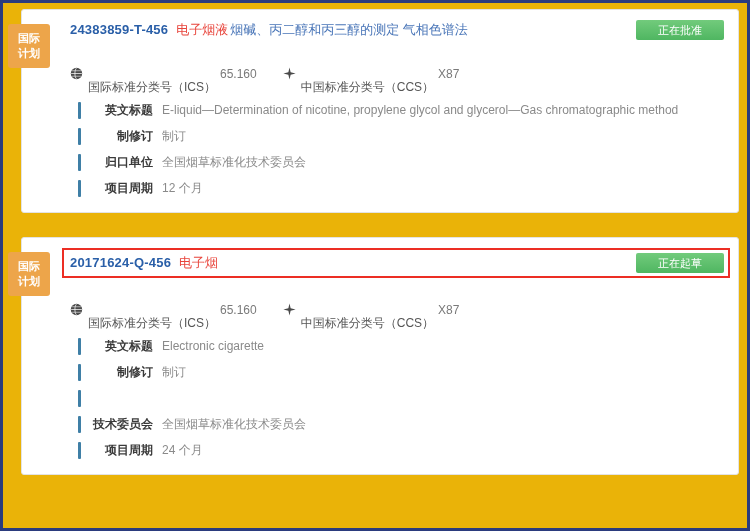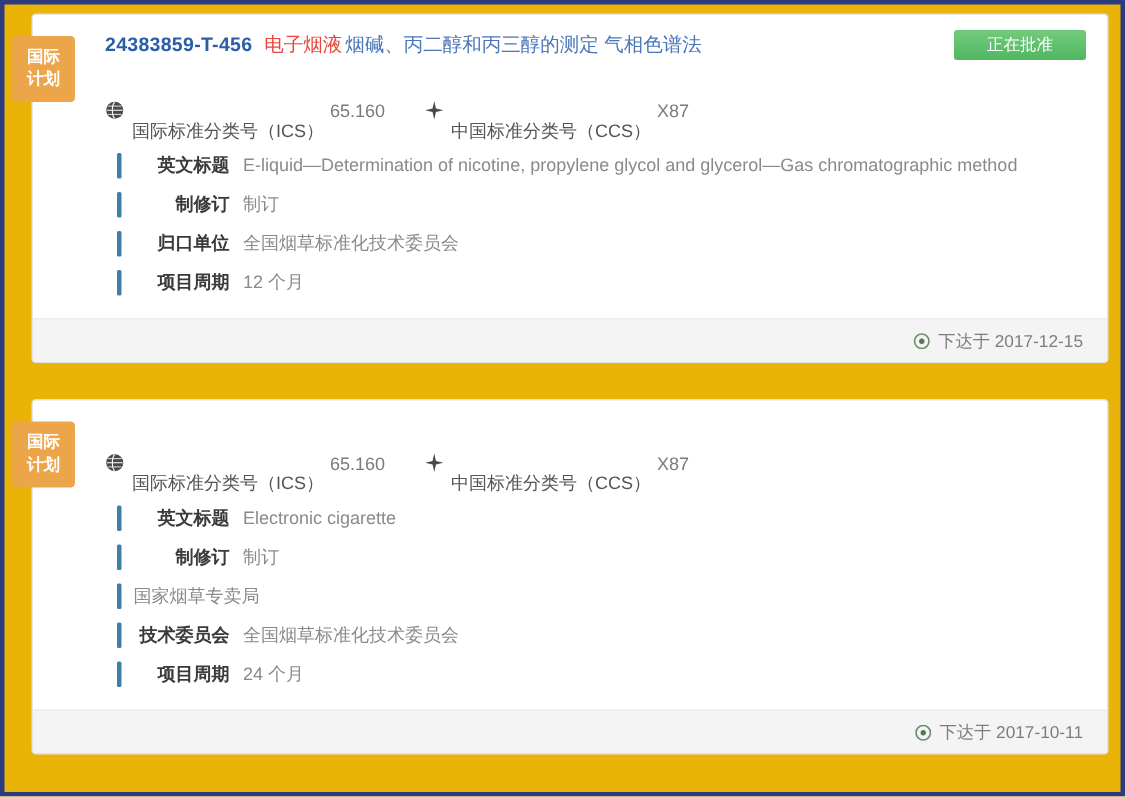--- a/index.html
+++ b/index.html
@@ -247,33 +247,30 @@
               <div class="detail-label">归口单位</div>
               <div class="detail-value">全国烟草标准化技术委员会</div>
             </div>
             <div class="detail-row">
               <div class="detail-bar"></div>
               <div class="detail-label">项目周期</div>
               <div class="detail-value">12 个月</div>
             </div>
           </div>
         </div>
-        <div class="card-footer">
-          <span class="footer-icon"><svg viewBox="0 0 16 16" width="11" height="11">
-              <circle cx="8" cy="8" r="7" fill="none" stroke="#6f8f6f" stroke-width="1.6"></circle>
-              <circle cx="8" cy="8" r="2.6" fill="#4e7a4e"></circle>
-            </svg></span>
-          <span class="footer-text">下达于 2017-12-15</span>
-        </div>
       </div>
       <div class="card">
         <div class="card-body">
           <div class="plan-badge">
             <span>国际</span>
             <span>计划</span>
+          </div>
+          <div class="title-row highlighted">
+            <div class="title-text"><span class="std-no">20171624-Q-456</span><span class="std-name">电子烟</span><span class="std-name-rest"></span></div>
+            <div class="status-badge">正在起草</div>
           </div>
           <div class="class-row">
             <div class="class-item">
               <span class="class-icon"><svg viewBox="0 0 16 16" width="13" height="13">
                   <circle cx="8" cy="8" r="7" fill="#4a4a4a"></circle>
                   <path d="M8 1.4 C5.4 3.2 5.4 12.8 8 14.6" stroke="#ffffff" stroke-width="0.9" fill="none"></path>
                   <path d="M1.4 8 H14.6" stroke="#ffffff" stroke-width="0.9"></path>
                   <path d="M2.6 4.6 H13.4 M2.6 11.4 H13.4" stroke="#ffffff" stroke-width="0.7"></path>
                 </svg></span>
               <span class="class-label">国际标准分类号（ICS）</span>
@@ -293,36 +290,28 @@
               <div class="detail-label">英文标题</div>
               <div class="detail-value">Electronic cigarette</div>
             </div>
             <div class="detail-row">
               <div class="detail-bar"></div>
               <div class="detail-label">制修订</div>
               <div class="detail-value">制订</div>
             </div>
             <div class="detail-row">
               <div class="detail-bar"></div>
-              <div class="detail-value">国家烟草专卖局</div>
             </div>
             <div class="detail-row">
               <div class="detail-bar"></div>
               <div class="detail-label">技术委员会</div>
               <div class="detail-value">全国烟草标准化技术委员会</div>
             </div>
             <div class="detail-row">
               <div class="detail-bar"></div>
               <div class="detail-label">项目周期</div>
               <div class="detail-value">24 个月</div>
             </div>
           </div>
-        </div>
-        <div class="card-footer">
-          <span class="footer-icon"><svg viewBox="0 0 16 16" width="11" height="11">
-              <circle cx="8" cy="8" r="7" fill="none" stroke="#6f8f6f" stroke-width="1.6"></circle>
-              <circle cx="8" cy="8" r="2.6" fill="#4e7a4e"></circle>
-            </svg></span>
-          <span class="footer-text">下达于 2017-10-11</span>
         </div>
       </div>
     </div>
 </div>
 
 </body></html>

